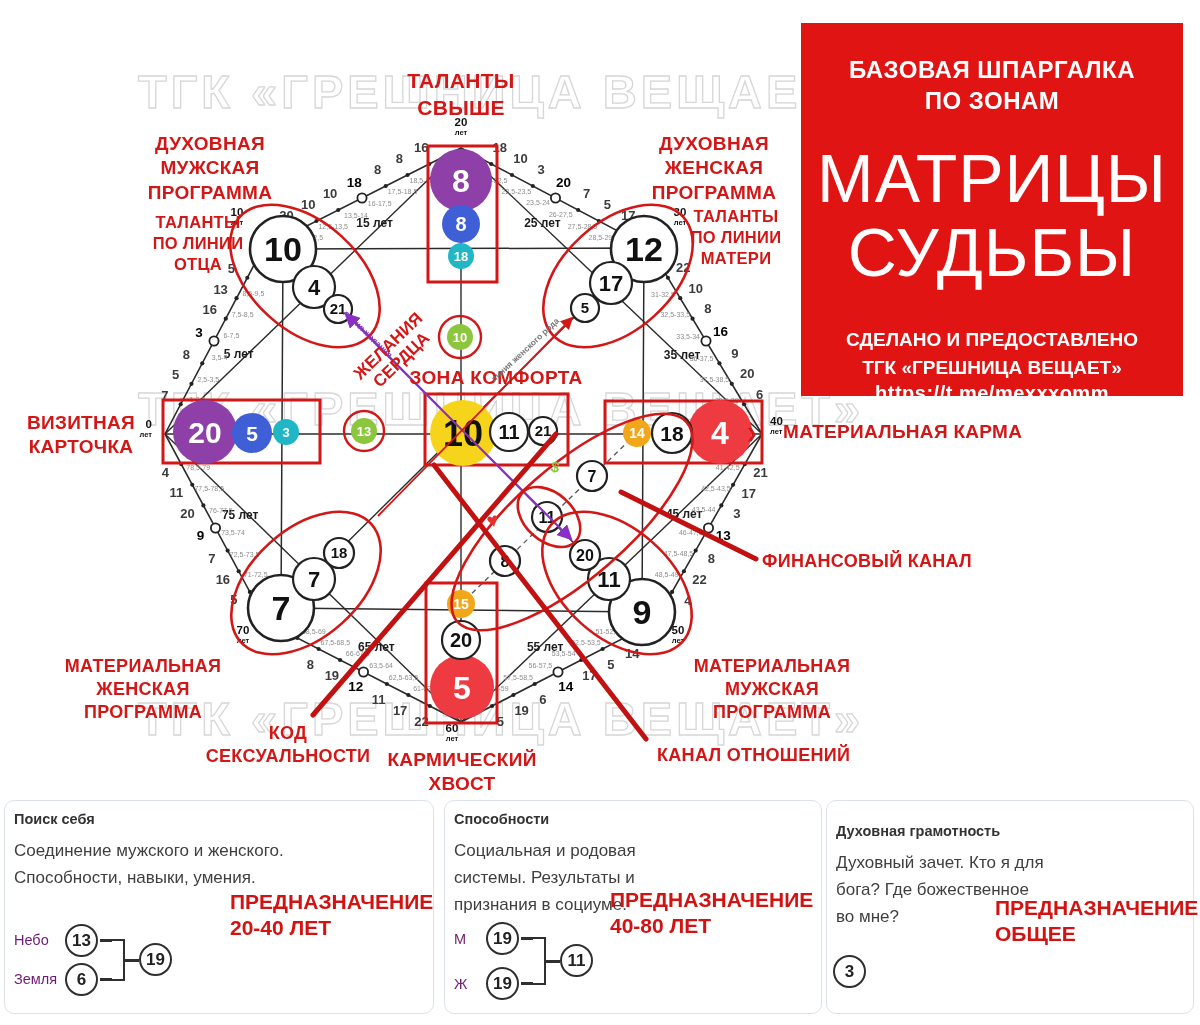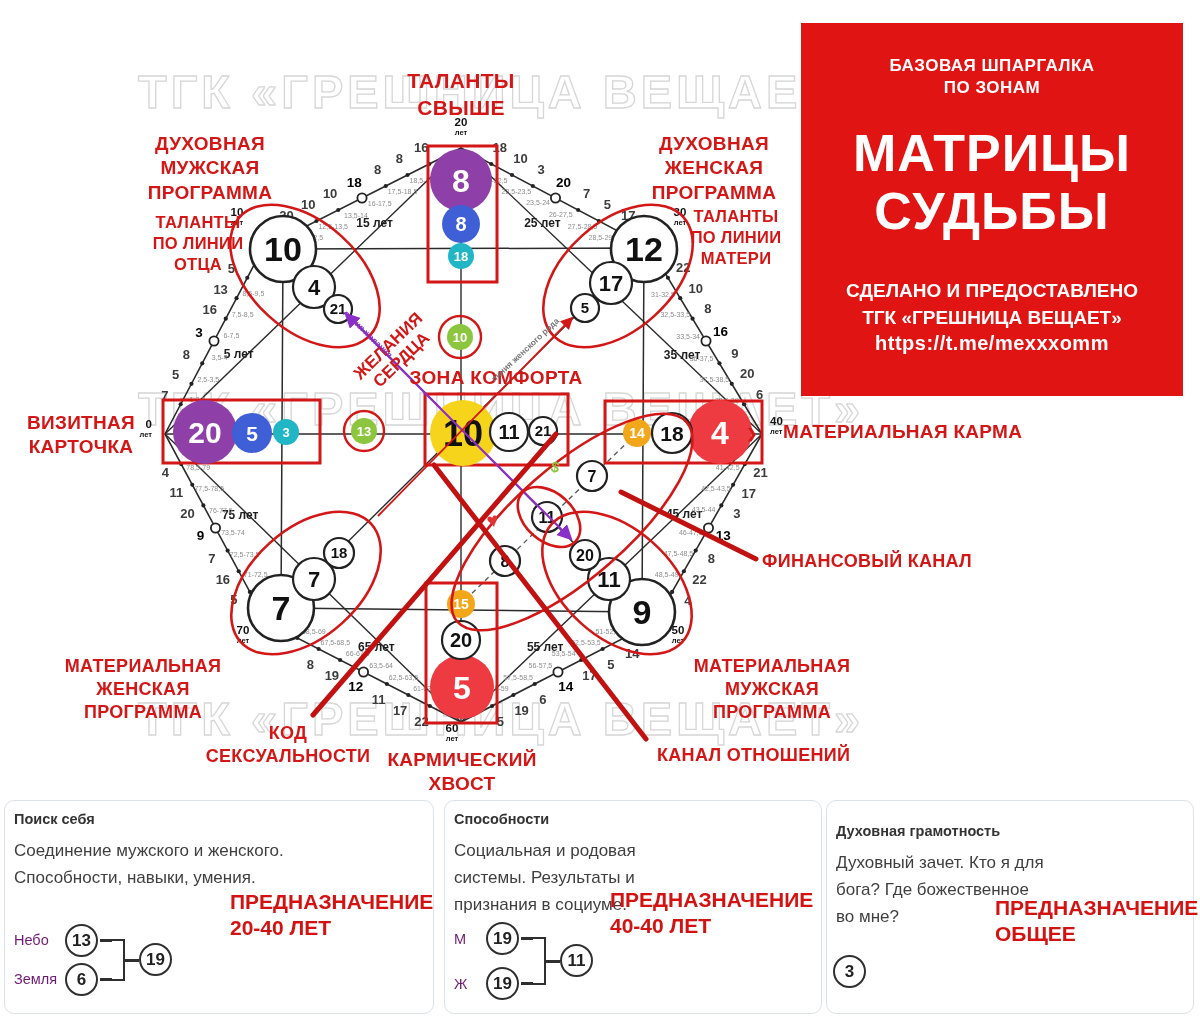--- a/index.html
+++ b/index.html
@@ -2,22 +2,22 @@
 <html><head>
 <meta charset="utf-8">
 <style>
   html,body{margin:0;padding:0;background:#fff;}
   body{font-family:"Liberation Sans",sans-serif;}
   .stage{position:relative;width:1200px;height:1025px;background:#fff;overflow:hidden;}
   svg{position:absolute;left:0;top:0;}
   svg text{font-family:"Liberation Sans",sans-serif;}
   
   .infobox{position:absolute;left:801px;top:23px;width:382px;height:373px;background:#e11414;color:#fff;text-align:center;box-sizing:border-box;padding-top:32px;}
-  .ib-t{font-size:17px;font-weight:bold;letter-spacing:.5px;line-height:1.28;}
-  .ib-big{font-size:52px;font-weight:bold;letter-spacing:1px;line-height:1.0;margin-top:28px;}
+  .ib-t{font-size:24px;font-weight:bold;letter-spacing:.5px;line-height:1.28;}
+  .ib-big{font-size:68px;font-weight:normal;letter-spacing:1px;line-height:1.0;margin-top:28px;}
   .ib-big2{margin-top:6px;text-align:center;}
   .ib-s{font-size:19px;font-weight:bold;margin-top:40px;line-height:1.45;}
   .ib-url{font-size:20px;font-weight:bold;margin-top:0;letter-spacing:.5px;}
   
   .card{position:absolute;top:800px;height:214px;background:#fff;border:1px solid #dde2e8;border-radius:10px;box-sizing:border-box;}
   .c1{left:4px;width:430px;}
   .c2{left:444px;width:378px;}
   .c3{left:826px;width:368px;}
   .ch{position:absolute;font-size:14.5px;font-weight:bold;color:#333;}
   .cb{position:absolute;font-size:17px;color:#3f3f3f;line-height:27px;}
@@ -407,21 +407,21 @@
 
   <div class="card c2">
     <div class="ch" style="left:9px;top:10px">Способности</div>
     <div class="cb" style="left:9px;top:36px">
       <div>Социальная и родовая</div>
       <div>системы. Результаты и</div>
       <div>признания в социуме.</div>
     </div>
     <div class="purpose" style="left:165px;top:86px;width:210px">
       <div>ПРЕДНАЗНАЧЕНИЕ</div>
-      <div>40-40 ЛЕТ</div>
+      <div>40-80 ЛЕТ</div>
     </div>
     <span class="mlabel" style="left:9px;top:130px">М</span>
     <div class="pc" style="left:41px;top:121px">19</div>
     <span class="mlabel" style="left:9px;top:175px">Ж</span>
     <div class="pc" style="left:41px;top:166px">19</div>
     <div class="hl" style="left:76px;top:136px;width:12px"></div>
     <div class="hl" style="left:76px;top:181px;width:12px"></div>
     <div class="br" style="left:88px;top:136px;width:13px;height:48px"></div>
     <div class="hl" style="left:101px;top:159px;width:14px"></div>
     <div class="pc" style="left:115px;top:143px">11</div>

